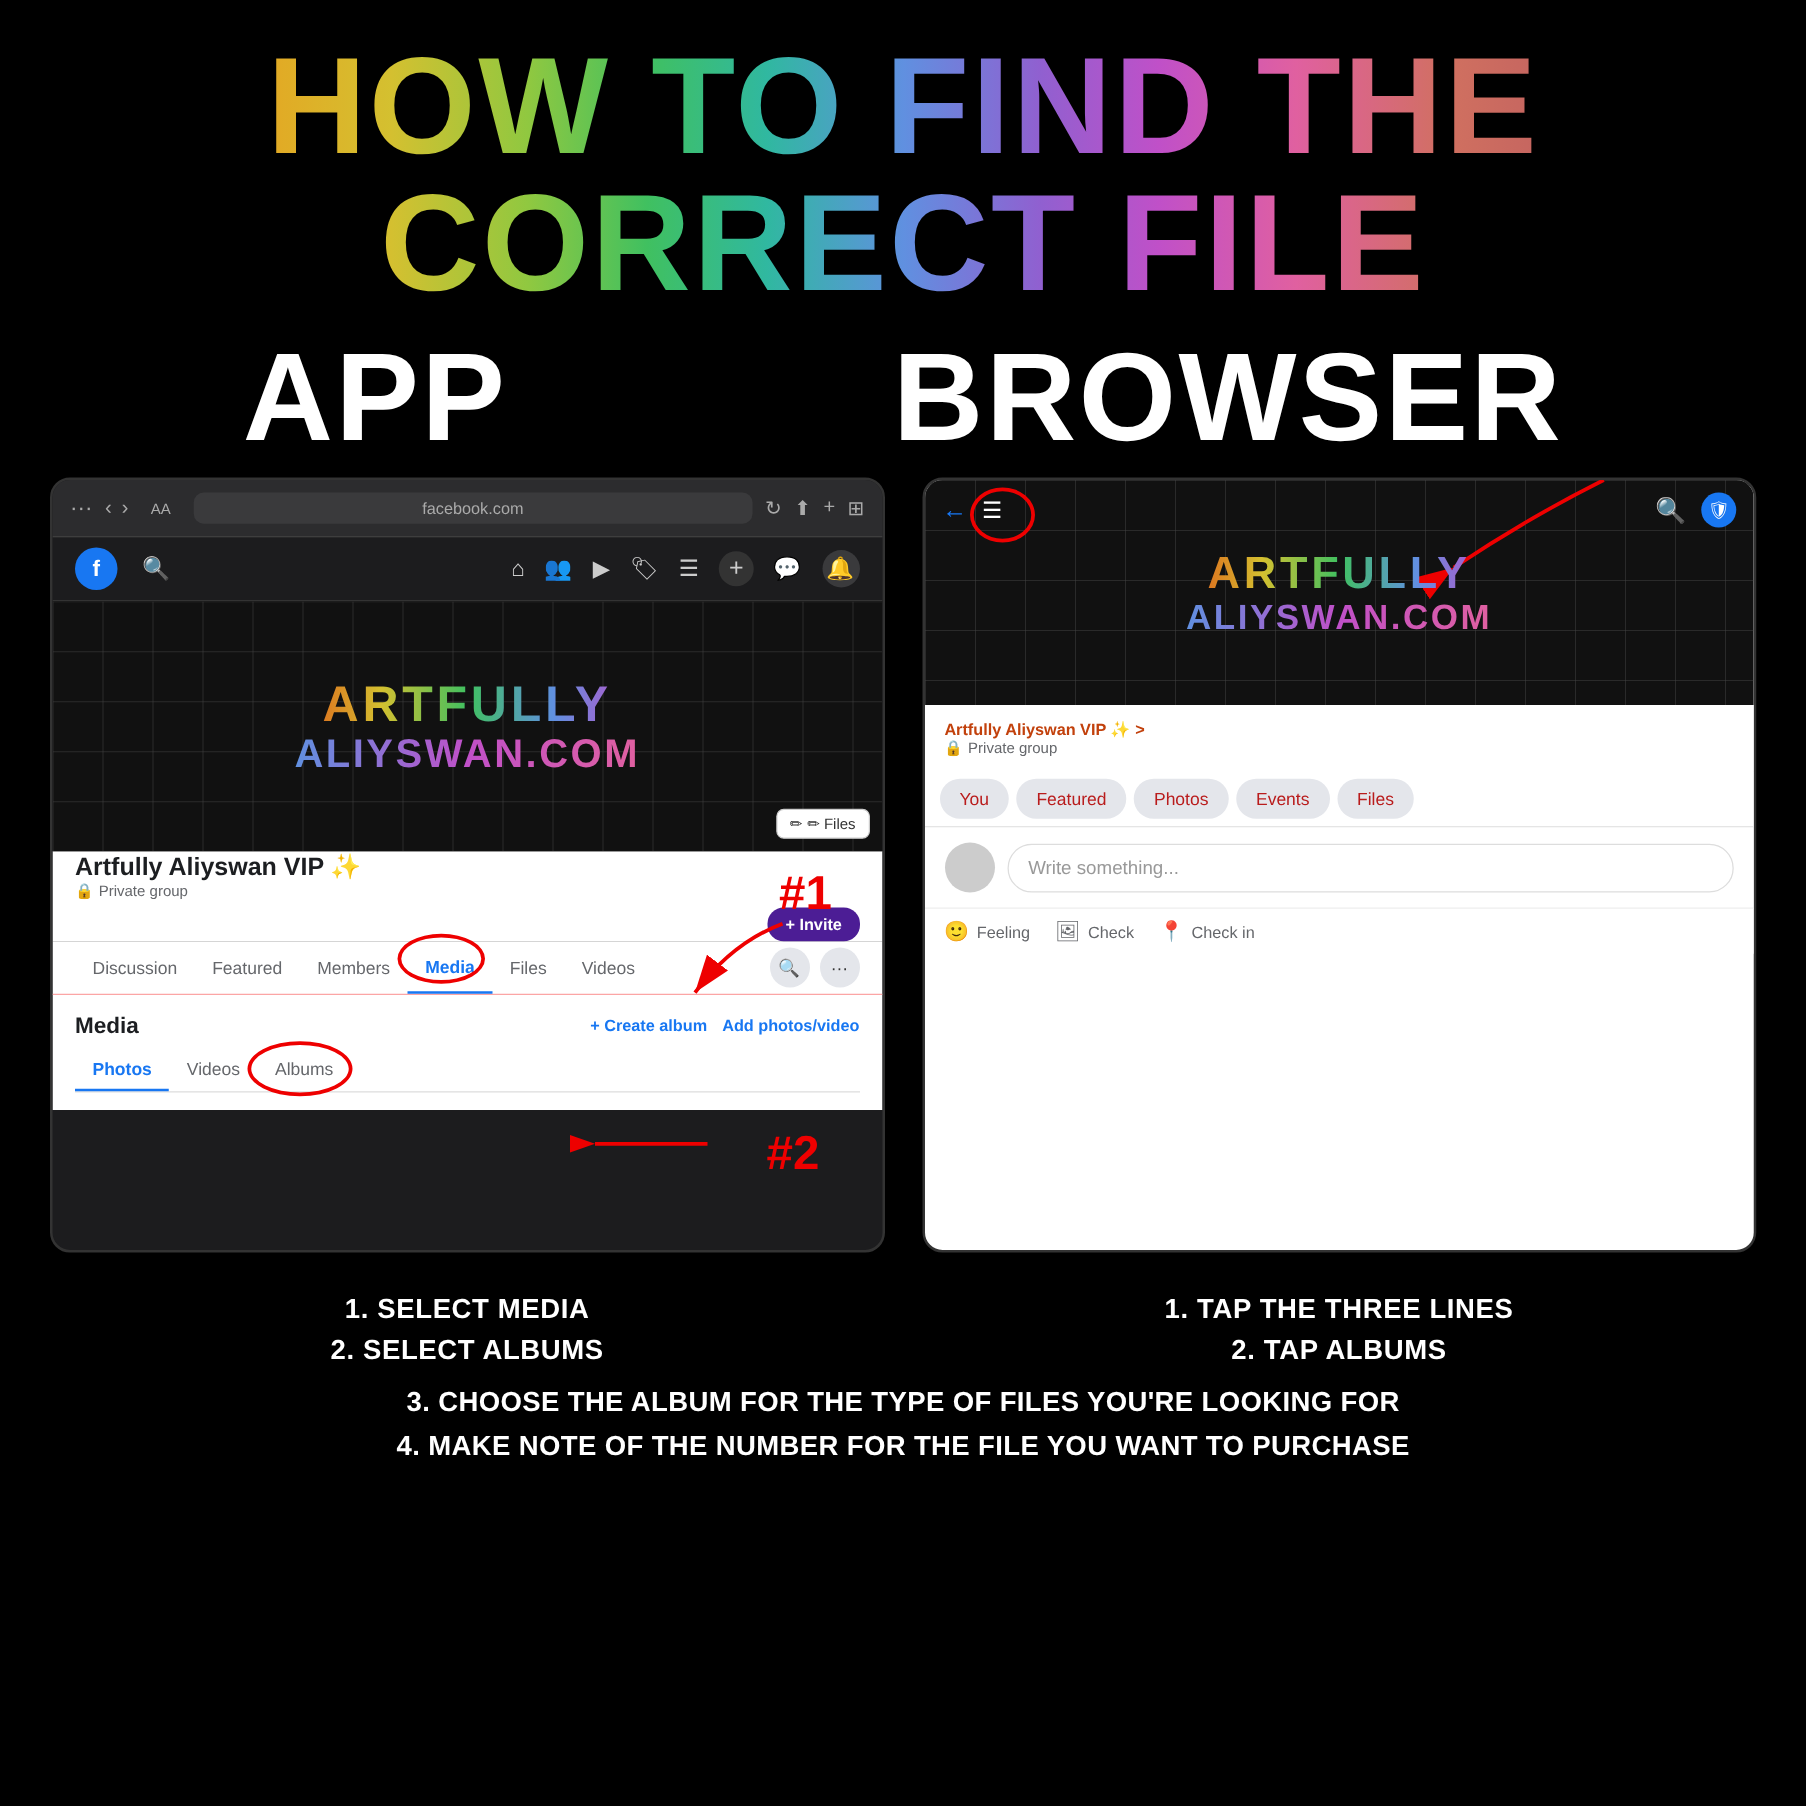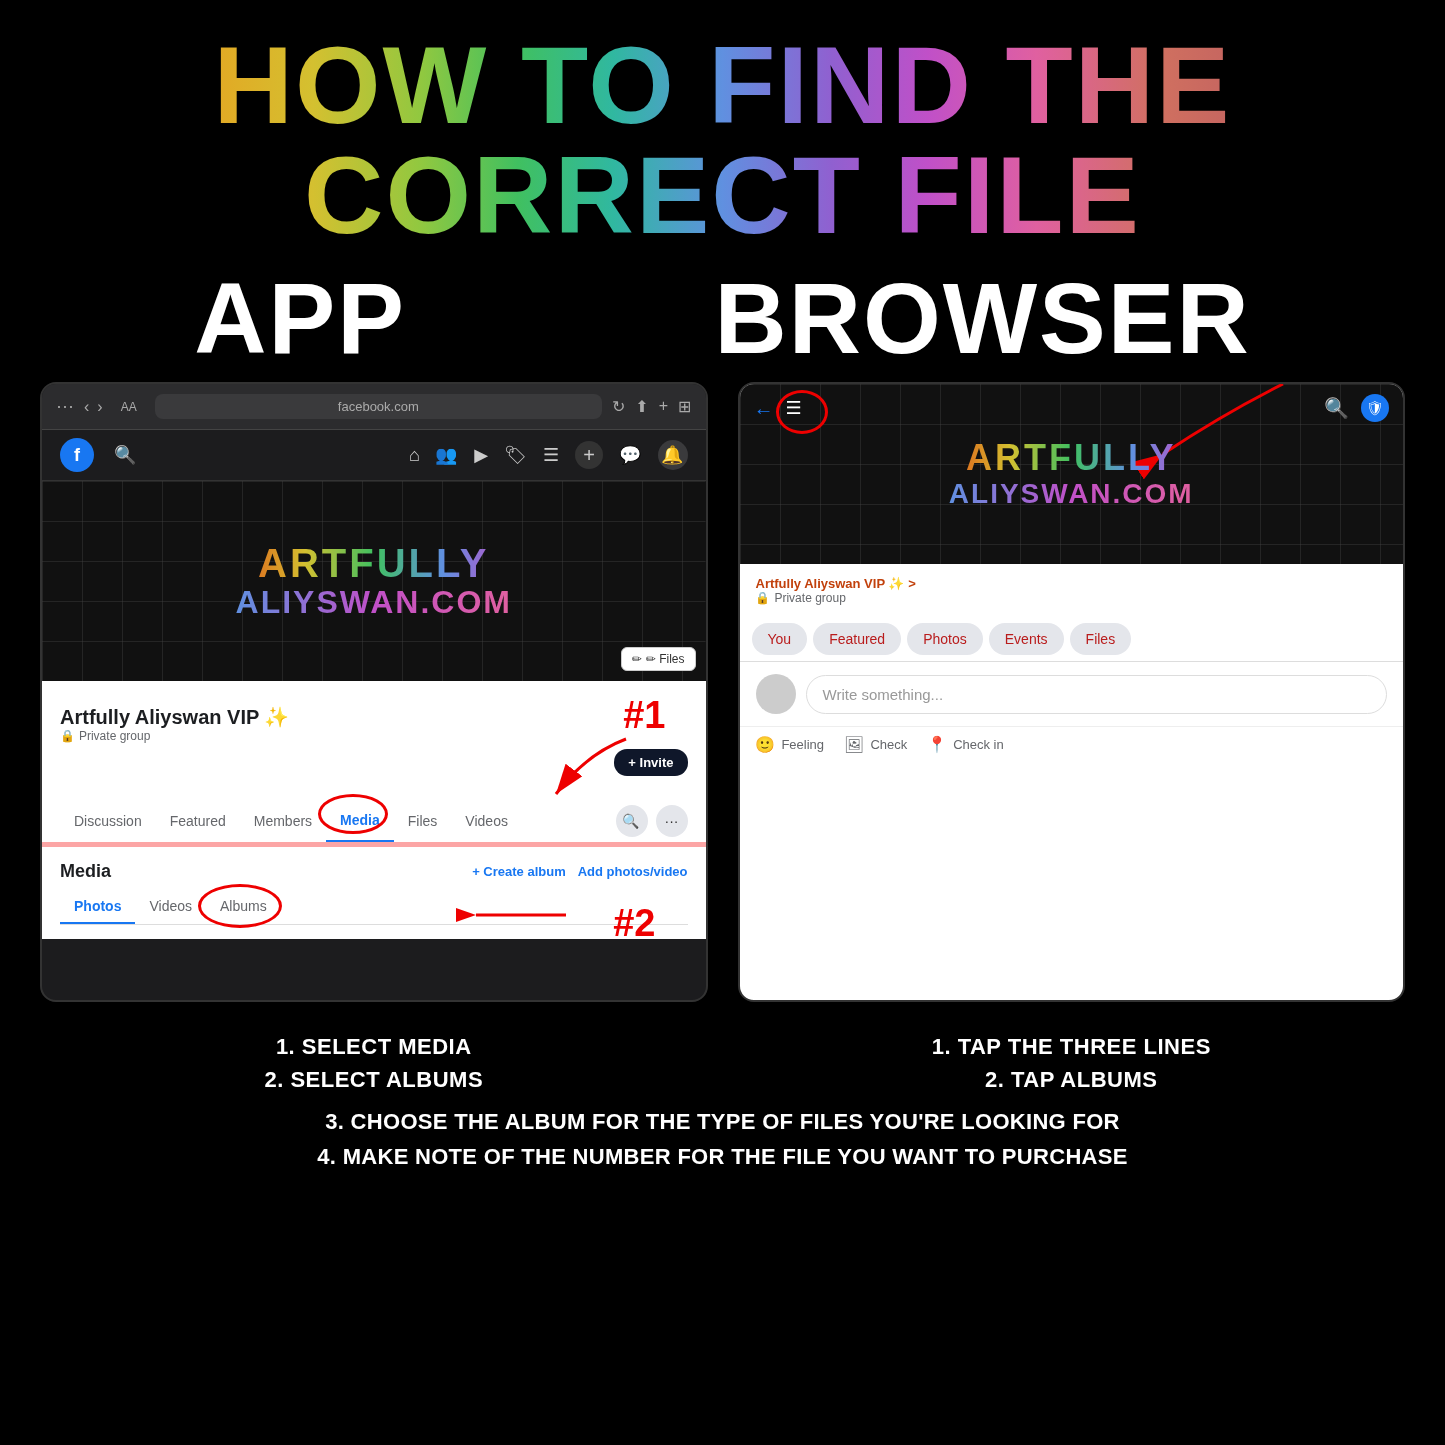--- a/index.html
+++ b/index.html
@@ -159,39 +159,39 @@
       border: 1px solid #ccc;
       border-radius: 6px;
       padding: 4px 10px;
       font-size: 12px;
       color: #333;
       display: flex; align-items: center; gap: 4px;
     }
 
     .group-info {
       background: #fff;
-      padding: 24px 18px;
+      padding: 0 18px;
     }
     .group-name {
       font-size: 20px;
       font-weight: 700;
       color: #1c1e21;
     }
     .private-label {
       font-size: 12px;
       color: #65676b;
       display: flex; align-items: center; gap: 4px;
     }
 
     .browser-tabs {
       background: #fff;
       padding: 0 18px;
       display: flex;
       align-items: center;
-      border-bottom: 5px solid #fca5a5;
+      border-bottom: 1px solid #fca5a5;
       gap: 0;
     }
     .btab {
       padding: 12px 14px;
       font-size: 14px;
       color: #65676b;
       cursor: pointer;
       position: relative;
     }
     .btab.active {
@@ -205,21 +205,21 @@
     }
     .icon-btn {
       width: 32px; height: 32px;
       background: #e4e6eb;
       border-radius: 50%;
       display: flex; align-items: center; justify-content: center;
       font-size: 14px; color: #333;
     }
 
     .invite-btn {
-      background: #0f172a;
+      background: #4c1d95;
       color: #fff;
       border: none;
       border-radius: 13px;
       padding: 6px 14px;
       font-size: 13px;
       font-weight: 600;
       display: flex; align-items: center; gap: 4px;
     }
 
     .media-section {

